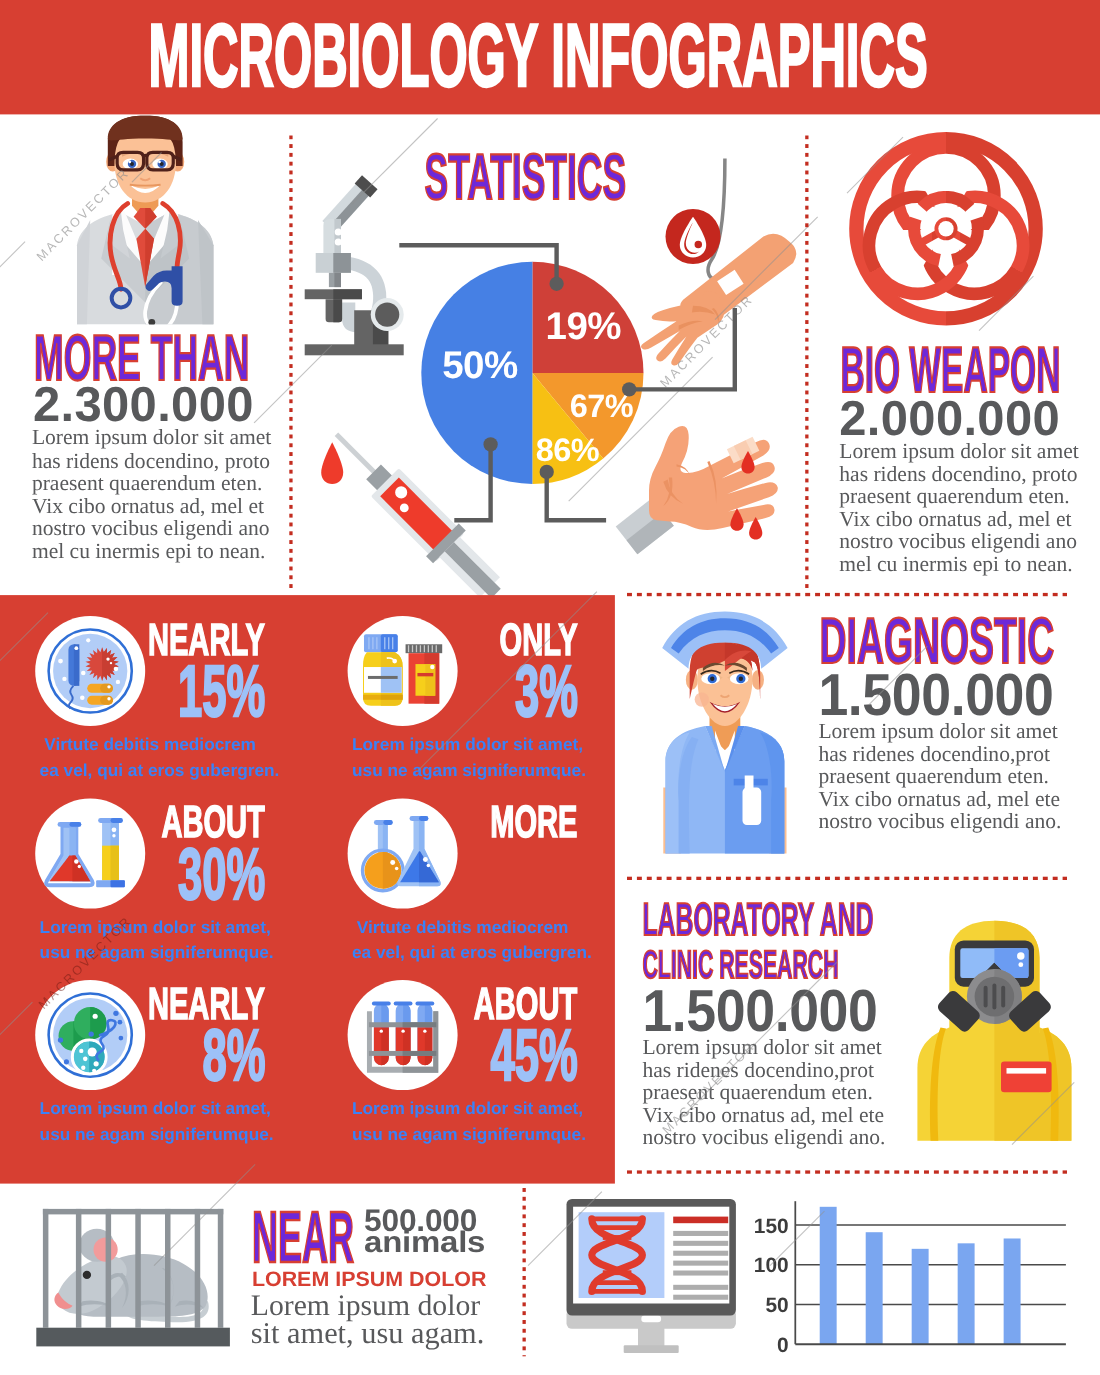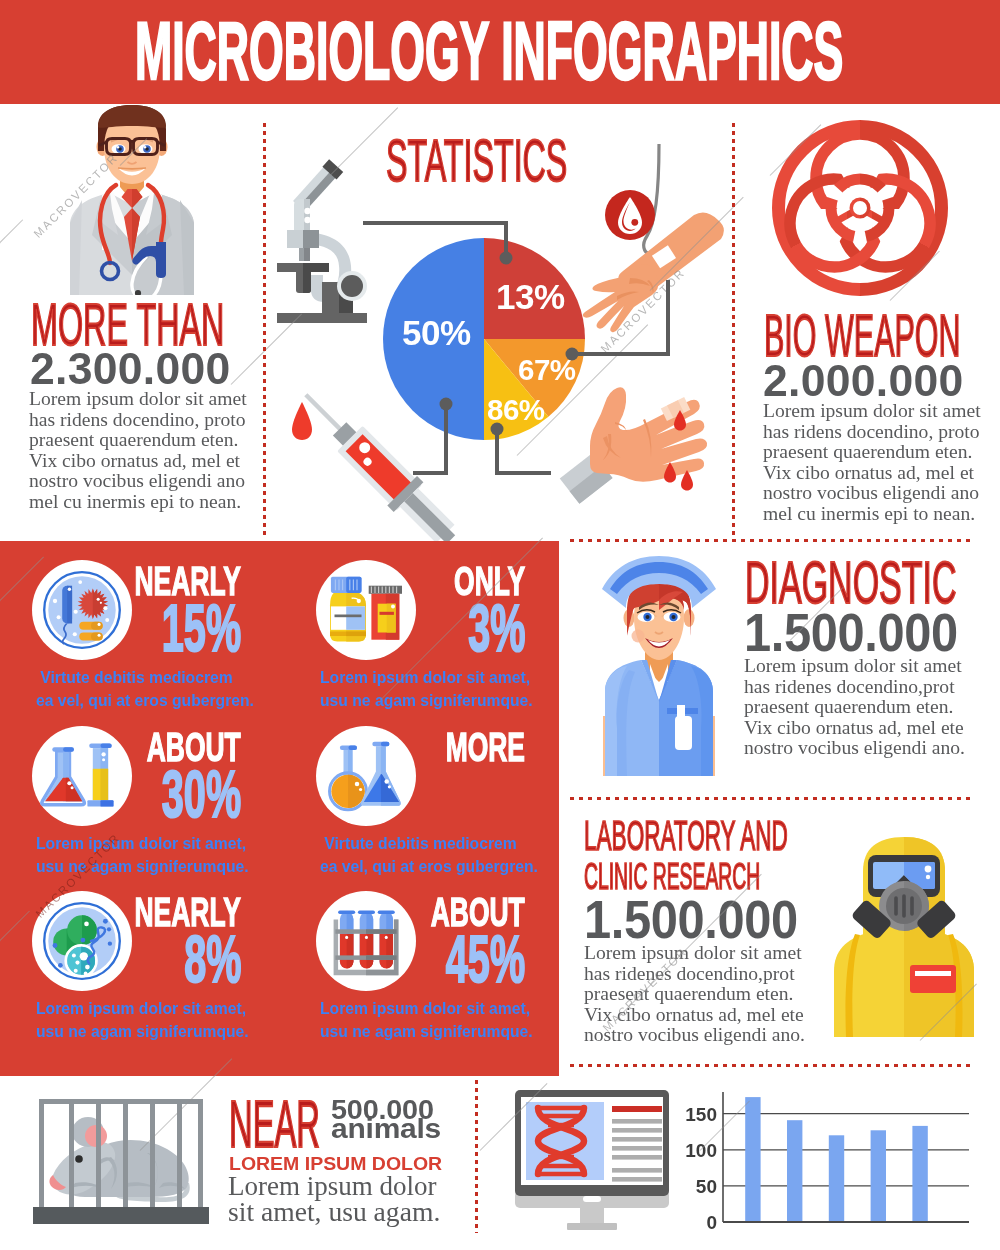--- a/index.html
+++ b/index.html
@@ -39,21 +39,21 @@
   .wm{position:absolute;color:#8b8b8b;font-size:11.5px;letter-spacing:2.1px;
       font-family:"Liberation Sans",sans-serif;white-space:nowrap;
       transform:rotate(-45deg);transform-origin:left bottom;opacity:.62;}
   .wm-dark{color:#6e1a12;opacity:.5;}
   .diag{position:absolute;background:#8f8f8f;height:1px;transform:rotate(-45deg);transform-origin:left center;opacity:.55;}
   #monitorHost{position:absolute;left:507px;top:1090px;}
   #barChartHost{position:absolute;left:690px;top:1090px;}
   #barChartHost text{font-family:"Liberation Sans",sans-serif;font-weight:bold;fill:#3c3c3c;}
 
   
-  .bighead{position:absolute;white-space:nowrap;font-weight:normal;color:#b91c1c;}
+  .bighead{position:absolute;white-space:nowrap;font-weight:bold;color:#6d28d9;}
   .bighead span{display:inline-block;transform-origin:left top;}
   .bignum{position:absolute;white-space:nowrap;font-weight:bold;color:#58595b;
           font-family:"Liberation Sans",sans-serif;transform-origin:left top;}
 
   
   #doctorBlock{position:absolute;left:0;top:92px;width:263px;height:437px;}
   #doctorSvgHost{position:absolute;left:68px;top:13px;width:128px;height:190px;overflow:hidden;}
   #doctorHead{left:31px;top:211px;font-size:59px;line-height:45px;}
   #doctorHead span{transform:scaleX(.548);-webkit-text-stroke:2px #d73f32;}
   #doctorNum{left:30px;top:261px;font-size:44.5px;line-height:32px;letter-spacing:.3px;}
@@ -225,21 +225,21 @@
       </svg>
     </div>
     <div id="pieHost">
       <svg width="202" height="202" viewBox="0 0 202 202">
         <path d="M101 101 L101 0 A101 101 0 0 1 202 101 Z" fill="#cf4038"></path>
         <path d="M101 101 L202 101 A101 101 0 0 1 165.38 178.82 Z" fill="#f3982c"></path>
         <path d="M101 101 L165.38 178.82 A101 101 0 0 1 101 202 Z" fill="#f7c013"></path>
         <path d="M101 101 L101 202 A101 101 0 0 1 101 0 Z" fill="#4680e4"></path>
       </svg>
       <div class="pielab" style="left:19px;top:82px;">50%</div>
-      <div class="pielab" style="left:113px;top:46px;">13%</div>
+      <div class="pielab" style="left:113px;top:46px;">19%</div>
       <div class="pielab pielab-s" style="left:135px;top:121px;">67%</div>
       <div class="pielab pielab-s" style="left:104px;top:161px;">86%</div>
     </div>
     <div id="microscopeHost">
       <svg width="92" height="152" viewBox="0 0 92 152">
 
         <path d="M24 62 C55 62 72 74 74 96 C75 110 72 118 70 124 L58 120 C61 112 63 104 62 96 C61 80 48 74 24 74 Z" fill="#ccd3d8"></path>
         <path d="M34 105 L34 120 C34 128 39 132 47 132 L62 132 L62 120 L46 120 L46 105 Z" fill="#ccd3d8"></path>
 
         <g transform="translate(24 34) rotate(42)">

